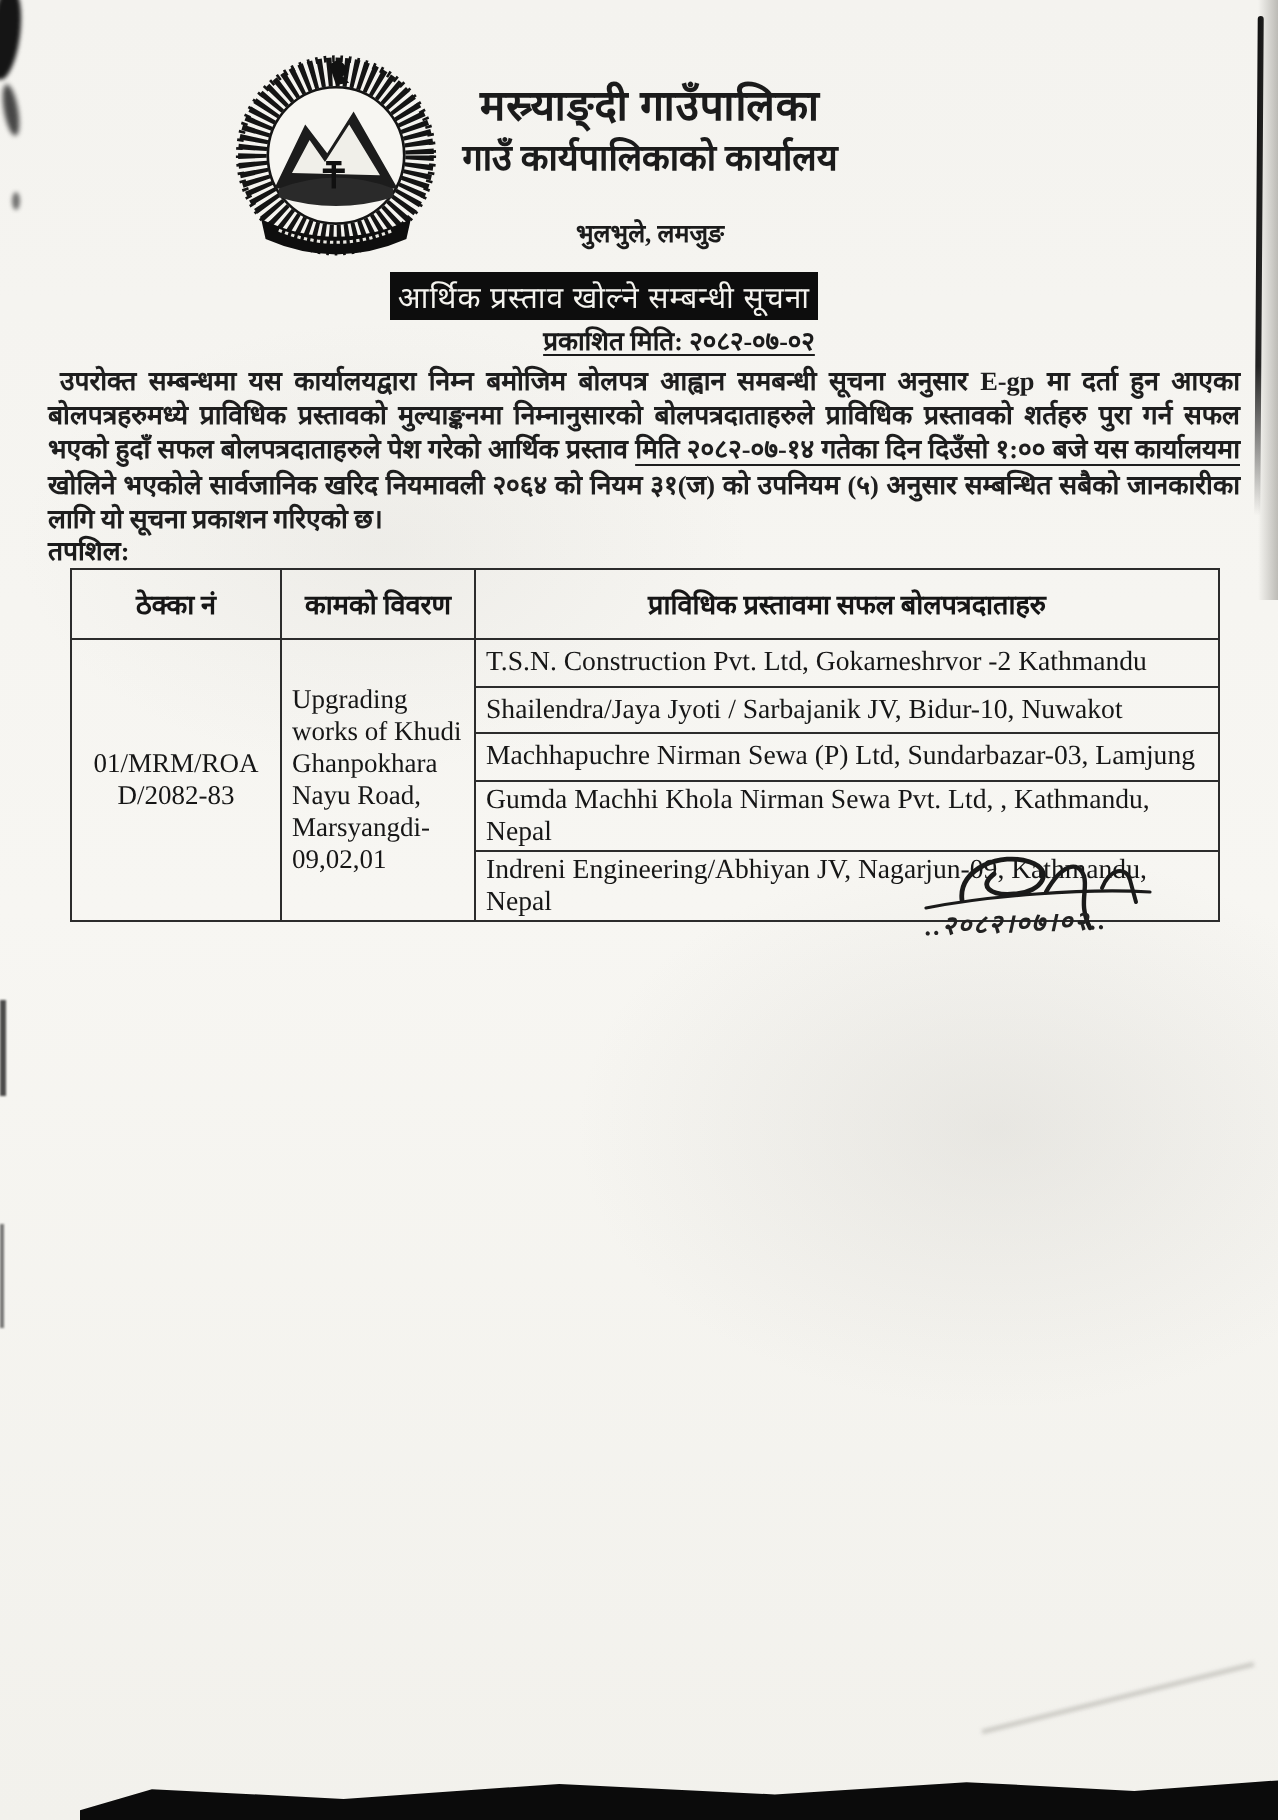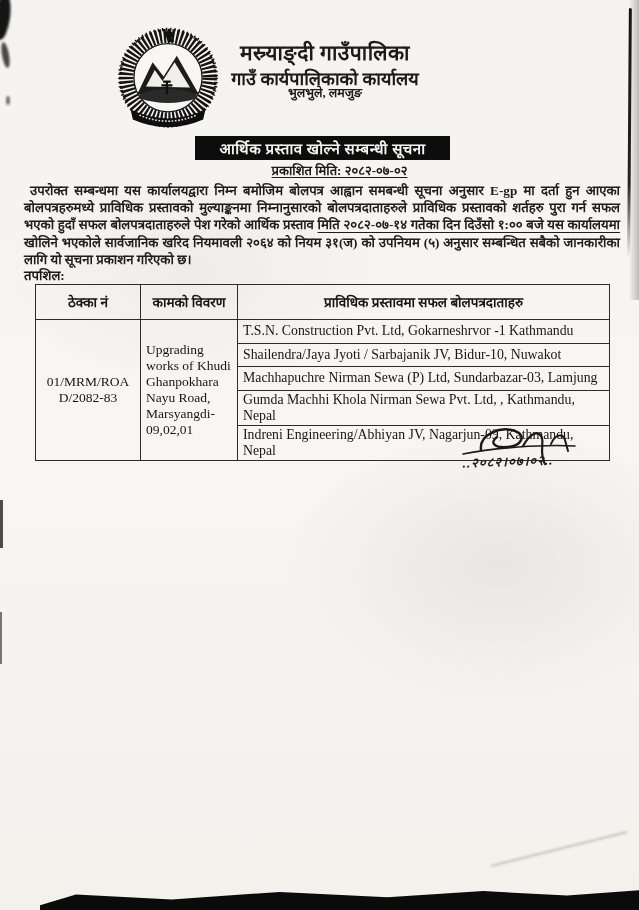--- a/index.html
+++ b/index.html
@@ -32,26 +32,26 @@
     left: 40px; right: 0; bottom: 0; height: 22px; background: #0b0b0b;
     clip-path: polygon(0 78%, 6% 30%, 22% 52%, 40% 18%, 58% 42%, 74% 14%, 88% 34%, 100% 10%, 100% 100%, 0 100%);
   }
   .crease-br { right: 10px; bottom: 60px; width: 140px; height: 2px; background: rgba(150,148,142,0.5); transform: rotate(-14deg); filter: blur(1px); }
 
   
   .seal { position: absolute; left: 112px; top: 26px; width: 112px; height: 110px; }
   .hdr { position: absolute; left: 160px; width: 330px; text-align: center; font-weight: bold; }
   .hdr-1 { top: 38px; font-size: 21px; letter-spacing: .5px; }
   .hdr-2 { top: 66px; font-size: 18px; }
-  .hdr-3 { top: 84px; font-size: 12.5px; }
+  .hdr-3 { top: 108px; font-size: 12.5px; }
   .hdr-4 { top: 106px; font-size: 12.5px; }
 
   .banner {
-    position: absolute; left: 196px; top: 137px; width: 253px; height: 22px;
-    background: #0d0d0d; color: #f4f3ee; font-weight: bold; font-size: 15px;
+    position: absolute; left: 196px; top: 137px; width: 212px; height: 22px;
+    background: #0d0d0d; color: #f4f3ee; font-weight: normal; font-size: 15px;
     display: flex; align-items: center; justify-content: center; letter-spacing: .5px;
     box-shadow: 0 0 0 1px #0d0d0d;
   }
   .pubdate {
     position: absolute; left: 0; top: 161px; width: 639px; text-align: center;
     font-weight: bold; font-size: 13px; padding-left: 40px; 
   }
   .pubdate span { text-decoration: underline; text-underline-offset: 2px; }
 
   
@@ -132,21 +132,21 @@
       <tr>
         <th class="col-contract">ठेक्का नं</th>
         <th class="col-work">कामको विवरण</th>
         <th>प्राविधिक प्रस्तावमा सफल बोलपत्रदाताहरु</th>
       </tr>
     </thead>
     <tbody>
       <tr>
         <td class="td-contract" rowspan="5">01/MRM/ROA D/2082-83</td>
         <td class="td-work" rowspan="5">Upgrading works of Khudi Ghanpokhara Nayu Road, Marsyangdi-09,02,01</td>
-        <td class="td-bidder">T.S.N. Construction Pvt. Ltd, Gokarneshrvor -1 Kathmandu</td>
+        <td class="td-bidder">T.S.N. Construction Pvt. Ltd, Gokarneshrvor -2 Kathmandu</td>
       </tr>
       <tr>
           <td class="td-bidder">Shailendra/Jaya Jyoti / Sarbajanik JV, Bidur-10, Nuwakot</td>
         </tr>
       <tr>
           <td class="td-bidder">Machhapuchre Nirman Sewa (P) Ltd, Sundarbazar-03, Lamjung</td>
         </tr>
       <tr>
           <td class="td-bidder">Gumda Machhi Khola Nirman Sewa Pvt. Ltd, , Kathmandu, Nepal</td>
         </tr>

